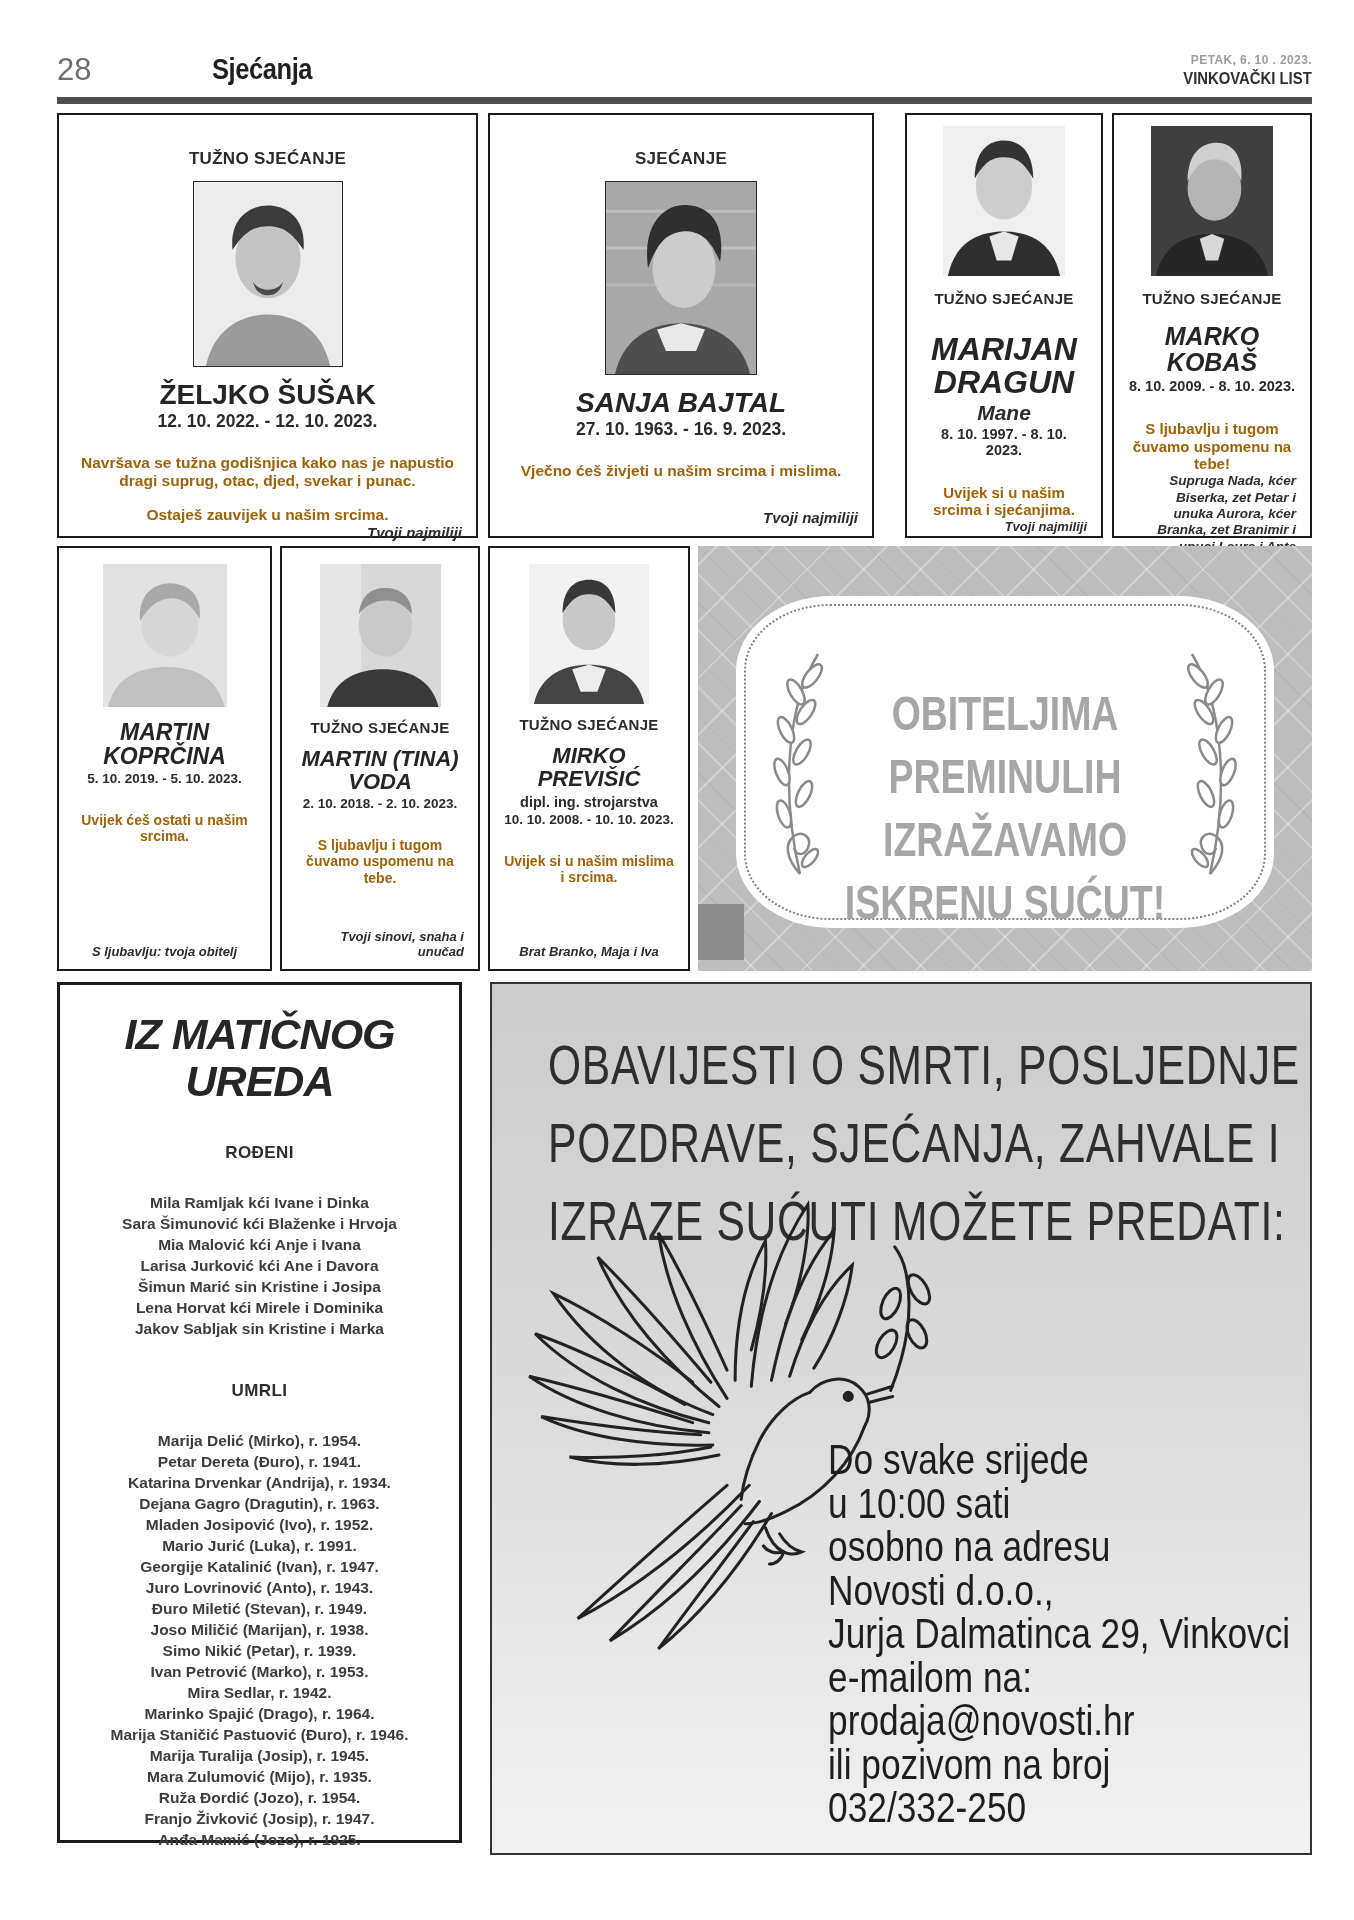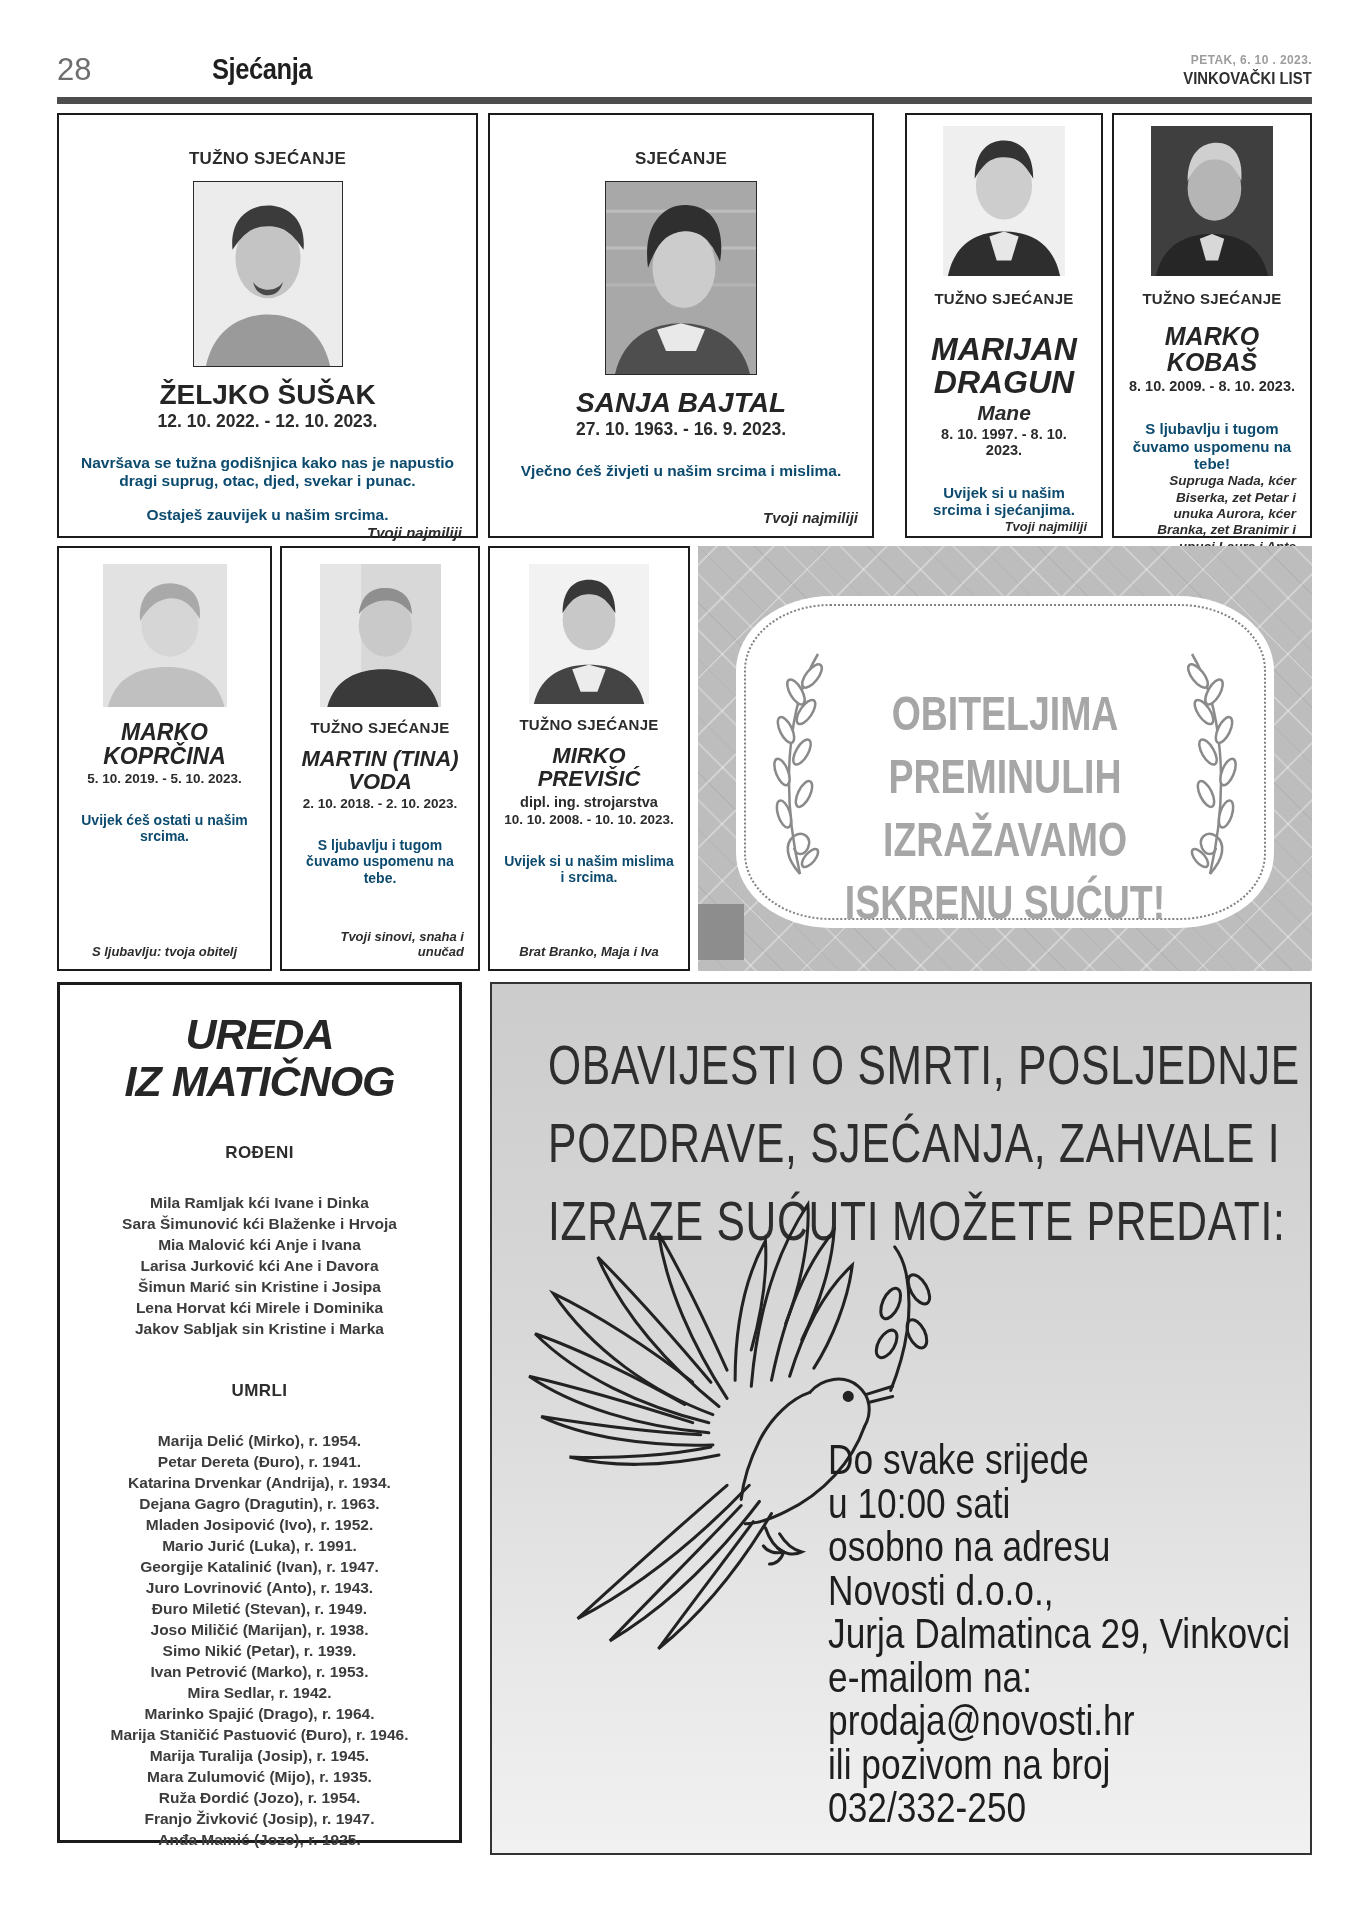--- a/index.html
+++ b/index.html
@@ -49,21 +49,21 @@
   #obit-dragun .obit-label, #obit-kobas .obit-label { margin-top:14px; }
   #obit-voda .obit-label, #obit-previsic .obit-label { margin-top:12px; }
 
   .obit-nick { font-weight:700; font-style:italic; font-size:21px; line-height:1; margin-top:2px; }
   .obit-subtitle { font-weight:700; font-size:14.5px; margin-top:3px; }
   .obit-dates { font-weight:700; }
   #obit-susak .obit-dates, #obit-bajtal .obit-dates { font-size:17.5px; margin-top:2px; }
   #obit-dragun .obit-dates, #obit-kobas .obit-dates { font-size:14.5px; margin-top:3px; }
   #obit-koprcina .obit-dates, #obit-voda .obit-dates, #obit-previsic .obit-dates { font-size:13.5px; margin-top:2px; }
 
-  .obit-body { font-weight:700; color:#0c4a6e; line-height:1.18; }
+  .obit-body { font-weight:700; color:#a16207; line-height:1.18; }
   #obit-susak .obit-body, #obit-bajtal .obit-body { font-size:15.5px; margin-top:22px; }
   #obit-susak .obit-body + .obit-body { margin-top:15px; }
   #obit-dragun .obit-body, #obit-kobas .obit-body { font-size:15px; margin-top:26px; }
   #obit-koprcina .obit-body, #obit-voda .obit-body, #obit-previsic .obit-body { font-size:14px; margin-top:26px; }
 
   .obit-sign { margin-top:auto; font-style:italic; font-weight:700; font-size:15px; color:#2c2c2c; }
   .sign-right { align-self:flex-end; text-align:right; }
   .sign-center { align-self:center; text-align:center; }
   .obit.small .obit-sign { font-size:13px; }
   #obit-kobas .obit-sign { font-size:13.5px; width:94%; line-height:1.22; }
@@ -194,21 +194,21 @@
   <div class="obit small" id="obit-koprcina">
     <div class="obit-photo noborder">
       <svg viewBox="0 0 100 125" preserveAspectRatio="none">
         <rect width="100" height="125" fill="#e2e2e2"></rect>
         <path d="M4,125 C10,98 30,90 52,90 C72,90 92,98 98,125 Z" fill="#c0c0c0"></path>
         <ellipse cx="54" cy="54" rx="23" ry="27" fill="#d6d6d6"></ellipse>
         <path d="M30,50 C28,26 42,16 56,17 C70,18 80,28 78,48 C70,34 64,30 54,30 C44,31 36,38 30,50 Z" fill="#a9a9a9"></path>
       </svg>
     </div>
     <div class="obit-name">
-      <span style="display:block">MARKO</span>
+      <span style="display:block">MARTIN</span>
       <span style="display:block">KOPRČINA</span>
     </div>
     <div class="obit-dates">5. 10. 2019. - 5. 10. 2023.</div>
     <div class="obit-body">Uvijek ćeš ostati u našim srcima.</div>
     <div class="obit-sign sign-center">S ljubavlju: tvoja obitelj</div>
   </div>
 
   <div class="obit small" id="obit-voda">
     <div class="obit-photo noborder">
       <svg viewBox="0 0 100 125" preserveAspectRatio="none">
@@ -282,22 +282,22 @@
     <div class="banner-text">
         <div class="banner-line">OBITELJIMA</div>
         <div class="banner-line">PREMINULIH</div>
         <div class="banner-line">IZRAŽAVAMO</div>
         <div class="banner-line">ISKRENU SUĆUT!</div>
       </div>
   </div>
 
   <div id="registry">
     <div class="registry-title">
+      <span style="display:block">IZ MATIČNOG</span>
       <span style="display:block">UREDA</span>
-      <span style="display:block">IZ MATIČNOG</span>
     </div>
     <div class="registry-heading">ROĐENI</div>
     <div class="registry-list born">
         <div class="registry-line">Mila Ramljak kći Ivane i Dinka</div>
         <div class="registry-line">Sara Šimunović kći Blaženke i Hrvoja</div>
         <div class="registry-line">Mia Malović kći Anje i Ivana</div>
         <div class="registry-line">Larisa Jurković kći Ane i Davora</div>
         <div class="registry-line">Šimun Marić sin Kristine i Josipa</div>
         <div class="registry-line">Lena Horvat kći Mirele i Dominika</div>
         <div class="registry-line">Jakov Sabljak sin Kristine i Marka</div>

